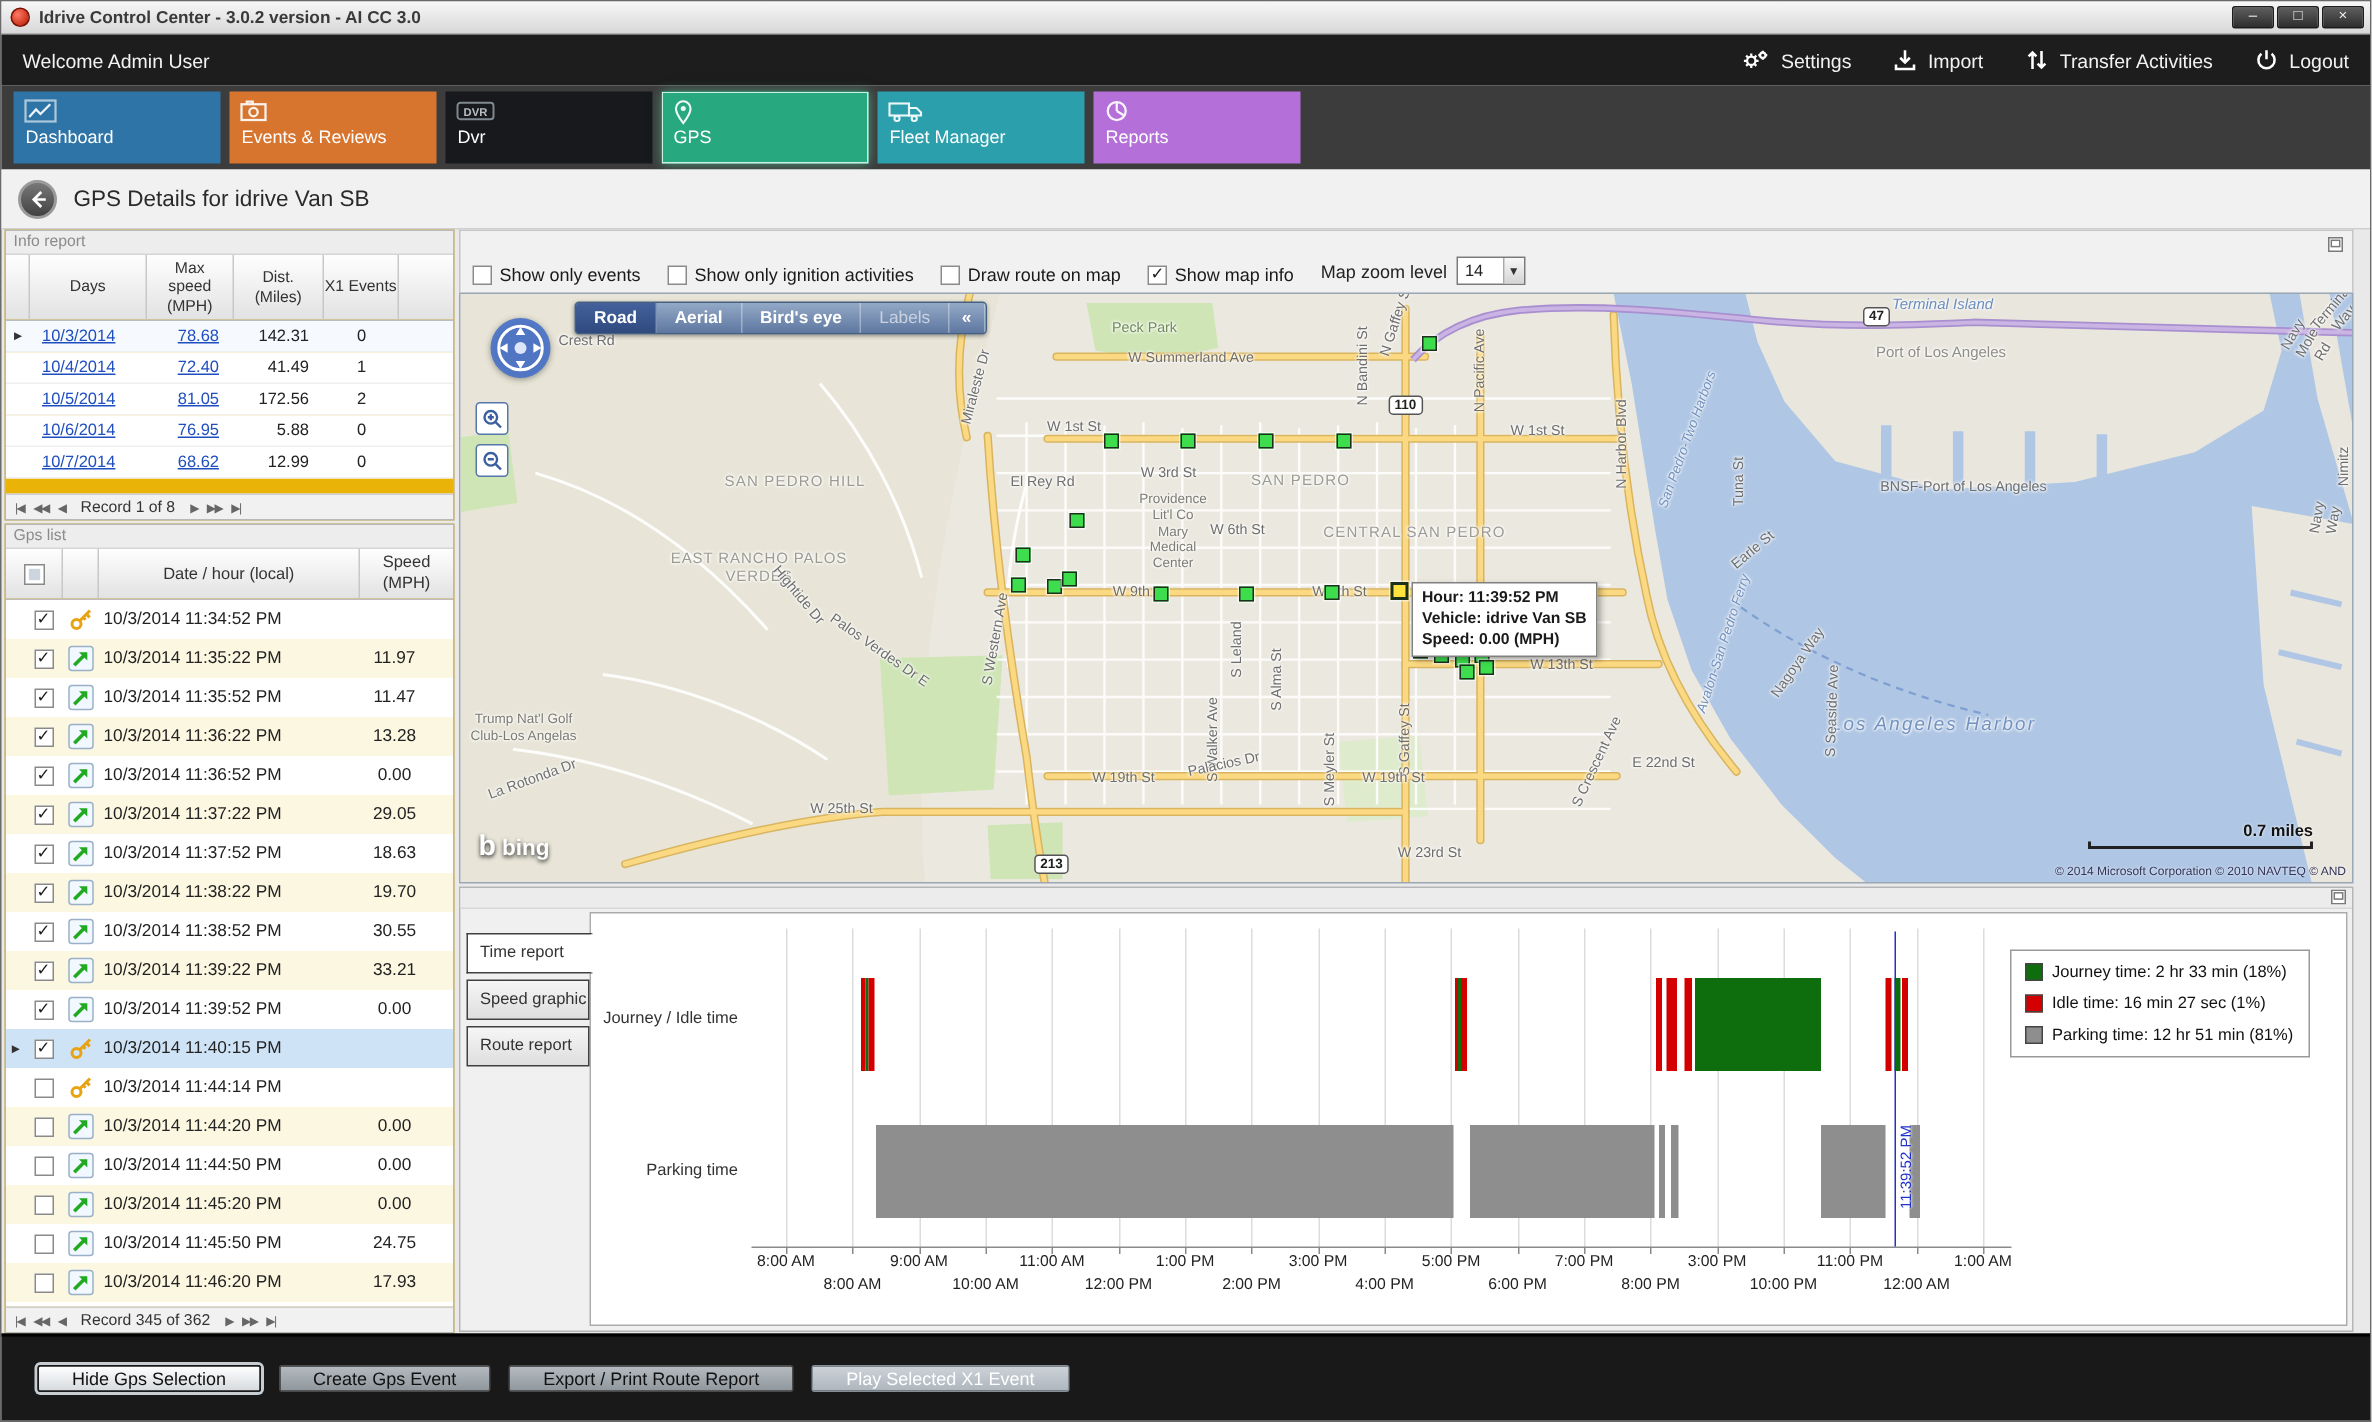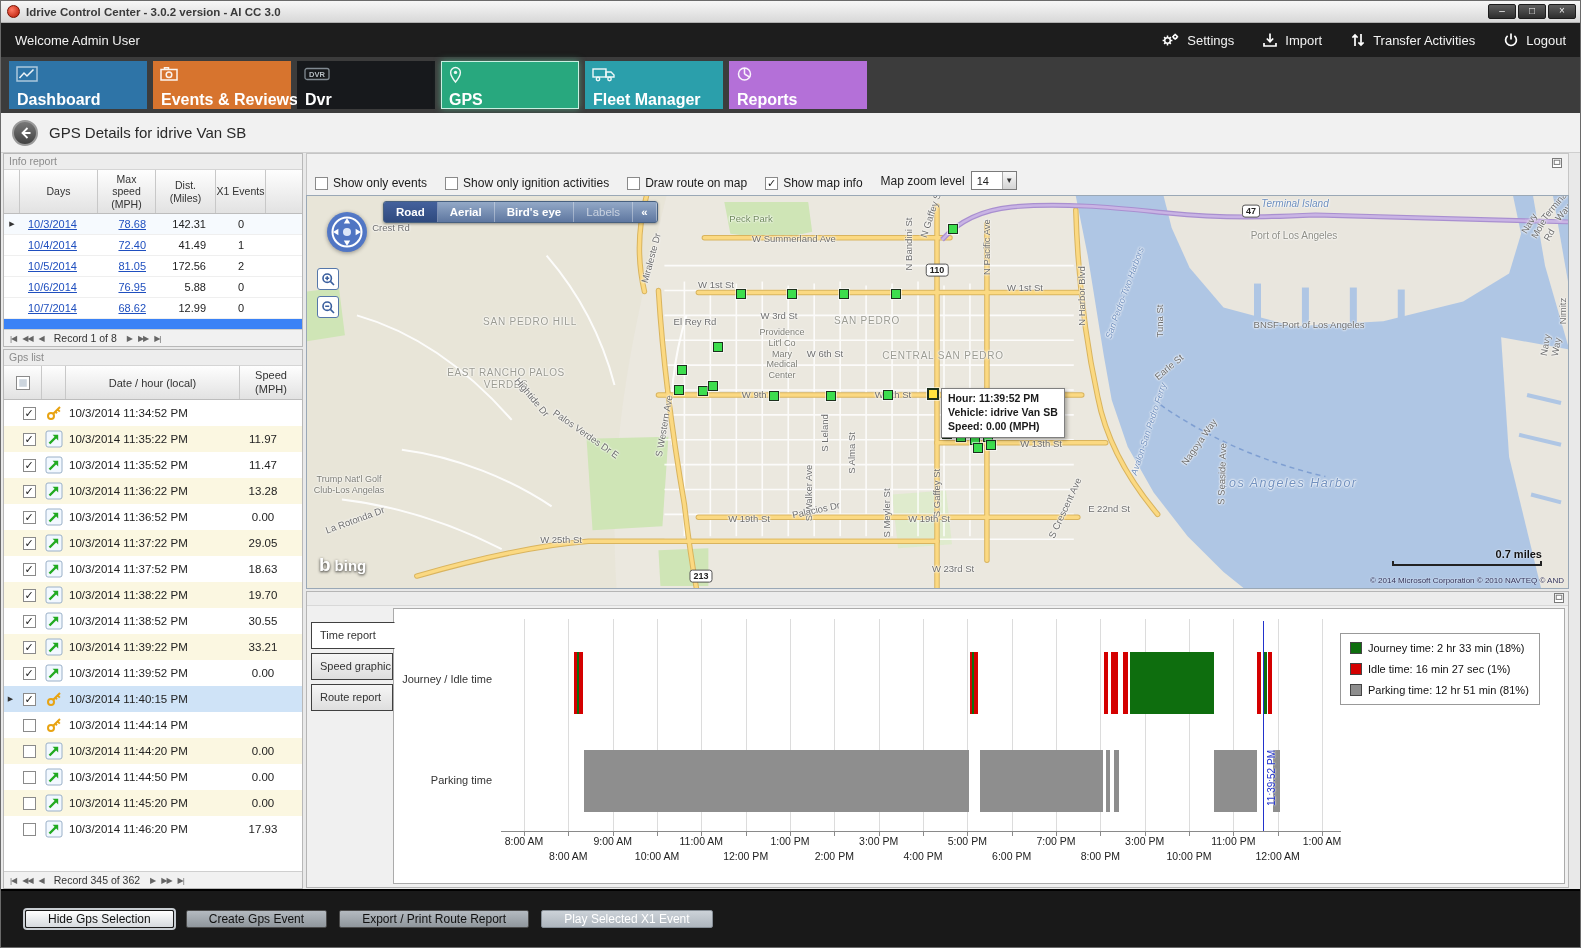--- a/index.html
+++ b/index.html
@@ -18,31 +18,31 @@
 .topbar{position:absolute;top:22px;left:0;right:0;height:34px;background:#1d1d1d;display:flex;align-items:center;color:#fff;padding:0 14px;}
 .welcome{font-size:13px;color:#f2f2f2;}
 .top-actions{margin-left:auto;display:flex;gap:28px;align-items:center;}
 .top-action{display:flex;gap:7px;align-items:center;font-size:13px;color:#f2f2f2;cursor:pointer;}
 .ticon{display:inline-flex;align-items:center;}
 
 
 .navtiles{position:absolute;top:56px;left:0;right:0;height:56px;background:#3c3c3c;display:flex;align-items:center;padding:0 8px;gap:6px;}
 .tile{width:138px;height:48px;position:relative;color:#fff;cursor:pointer;flex:none;}
 .tile .t-icon{position:absolute;top:5px;left:7px;opacity:.92;}
-.tile .t-label{position:absolute;bottom:0;left:8px;font-weight:bold;font-size:16px;white-space:nowrap;}
+.tile .t-label{position:absolute;bottom:11px;left:8px;font-weight:normal;font-size:12px;white-space:nowrap;}
 .tile.active{box-shadow:inset 0 0 0 1px #c9f0e2,0 0 7px rgba(90,220,170,.55);}
 
 
 .pageheader{position:absolute;top:112px;left:0;right:0;height:40px;background:#f1f1f1;border-bottom:1px solid #cfcfcf;display:flex;align-items:center;gap:11px;padding:0 11px;}
 .back-btn{width:26px;height:26px;border-radius:50%;background:linear-gradient(#787878,#424242);border:2px solid #9a9a9a;display:flex;align-items:center;justify-content:center;cursor:pointer;flex:none;}
 .page-title{font-size:15px;color:#2a2a2a;}
 
 
 .leftcol{position:absolute;left:2px;top:152px;width:300px;height:736px;}
-.panel{position:absolute;left:0;width:100%;background:#3b82f6;border:1px solid #b8b8b8;overflow:hidden;}
+.panel{position:absolute;left:0;width:100%;background:#eab308;border:1px solid #b8b8b8;overflow:hidden;}
 .ptitle{height:16px;background:#ededed;border-bottom:1px solid #d5d5d5;font-size:10.5px;color:#8b8b8b;padding:1px 5px;}
 #info-panel{top:0;height:194px;}
 #gps-panel{top:196px;height:540px;}
 
 
 .info-head{display:flex;height:44px;background:linear-gradient(#fefefe,#e2e2e2);border-bottom:1px solid #bdbdbd;}
 .ihspacer{width:16px;border-right:1px solid #c8c8c8;flex:none;}
 .ith{border-right:1px solid #c8c8c8;font-size:10.5px;color:#333;display:flex;align-items:center;justify-content:center;text-align:center;line-height:1.15;flex:none;cursor:pointer;}
 .itr{display:flex;height:21px;align-items:center;border-bottom:1px solid #efefef;background:#fff;cursor:pointer;}
 .itr.cur{background:#f6fafe;}
@@ -586,20 +586,35 @@
             </span>
             <span class="gicon">
               <svg width="18" height="18" viewBox="0 0 18 18">
                 <rect x="1" y="1" width="16" height="16" rx="2" fill="#f2f8ff" stroke="#9ab0c8"></rect>
                 <path d="M4.5 13.5L11 7" stroke="#21aa21" stroke-width="2.4" fill="none"></path>
                 <path d="M7.6 4.8h5.6v5.6z" fill="#21aa21"></path>
               </svg>
             </span>
             <span class="gdate">10/3/2014 11:45:20 PM</span>
             <span class="gspeed">0.00</span>
+          </div>
+          <div class="gtr">
+            <span class="gind"></span>
+            <span class="gcb">
+              <span class="cb"></span>
+            </span>
+            <span class="gicon">
+              <svg width="18" height="18" viewBox="0 0 18 18">
+                <rect x="1" y="1" width="16" height="16" rx="2" fill="#f2f8ff" stroke="#9ab0c8"></rect>
+                <path d="M4.5 13.5L11 7" stroke="#21aa21" stroke-width="2.4" fill="none"></path>
+                <path d="M7.6 4.8h5.6v5.6z" fill="#21aa21"></path>
+              </svg>
+            </span>
+            <span class="gdate">10/3/2014 11:45:50 PM</span>
+            <span class="gspeed">24.75</span>
           </div>
           <div class="gtr">
             <span class="gind"></span>
             <span class="gcb">
               <span class="cb"></span>
             </span>
             <span class="gicon">
               <svg width="18" height="18" viewBox="0 0 18 18">
                 <rect x="1" y="1" width="16" height="16" rx="2" fill="#f2f8ff" stroke="#9ab0c8"></rect>
                 <path d="M4.5 13.5L11 7" stroke="#21aa21" stroke-width="2.4" fill="none"></path>
@@ -778,21 +793,21 @@
       <div class="mzoom" style="top:100px;">
           <svg width="15" height="15" viewBox="0 0 15 15">
             <g stroke="#3a5f9e" stroke-width="1.6" fill="none">
               <circle cx="6.2" cy="6.2" r="4.2"></circle>
               <path d="M9.4 9.4l3.6 3.6M4.2 6.2h4"></path>
             </g>
           </svg>
         </div>
 
       <div>
-          <span class="mlabel park" style="left: 444px; top: 23px; transform: translate(-50%, -50%);">Peck Park</span>
+          <span class="mlabel park" style="left: 456px; top: 23px; transform: translate(-50%, -50%);">Peck Park</span>
           <span class="mlabel street" style="left: 487px; top: 43px; transform: translate(-50%, -50%);">W Summerland Ave</span>
           <span class="mlabel street" style="left: 84px; top: 32px; transform: translate(-50%, -50%);">Crest Rd</span>
           <span class="mlabel street" style="left: 344px; top: 62px; transform: translate(-50%, -50%) rotate(-75deg);">Miraleste Dr</span>
           <span class="mlabel street" style="left: 602px; top: 48px; transform: translate(-50%, -50%) rotate(-90deg);">N Bandini St</span>
           <span class="mlabel street" style="left: 624px; top: 18px; transform: translate(-50%, -50%) rotate(-72deg);">N Gaffey St</span>
           <span class="mlabel shield" style="left: 630px; top: 74px; transform: translate(-50%, -50%);">110</span>
           <span class="mlabel street" style="left: 409px; top: 89px; transform: translate(-50%, -50%);">W 1st St</span>
           <span class="mlabel street" style="left: 718px; top: 92px; transform: translate(-50%, -50%);">W 1st St</span>
           <span class="mlabel street" style="left: 680px; top: 51px; transform: translate(-50%, -50%) rotate(-90deg);">N Pacific Ave</span>
           <span class="mlabel street" style="left: 775px; top: 100px; transform: translate(-50%, -50%) rotate(-90deg);">N Harbor Blvd</span>

